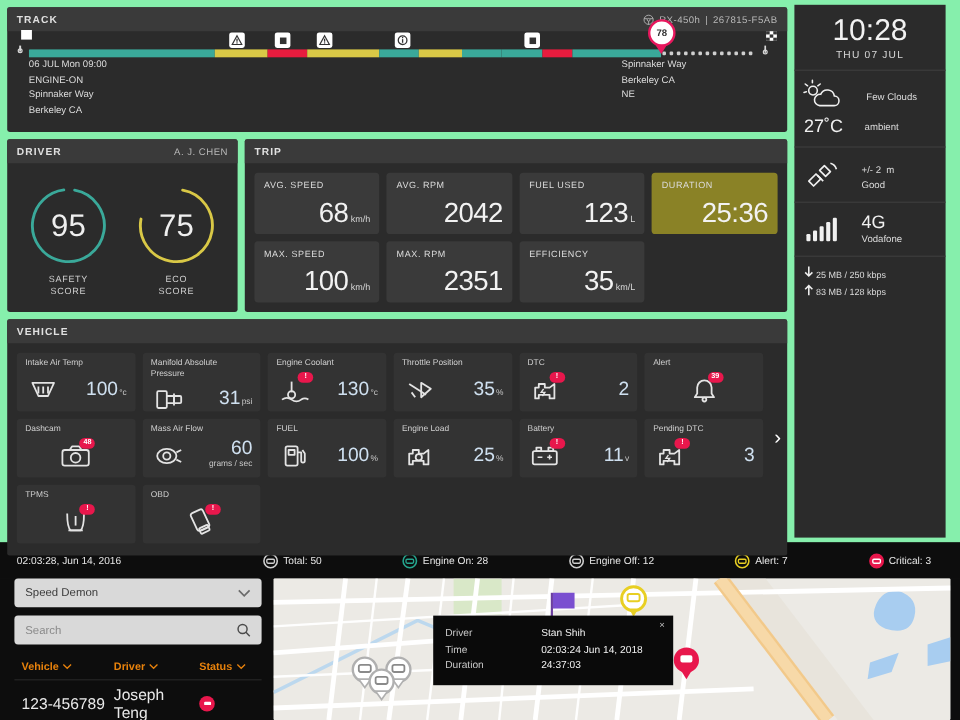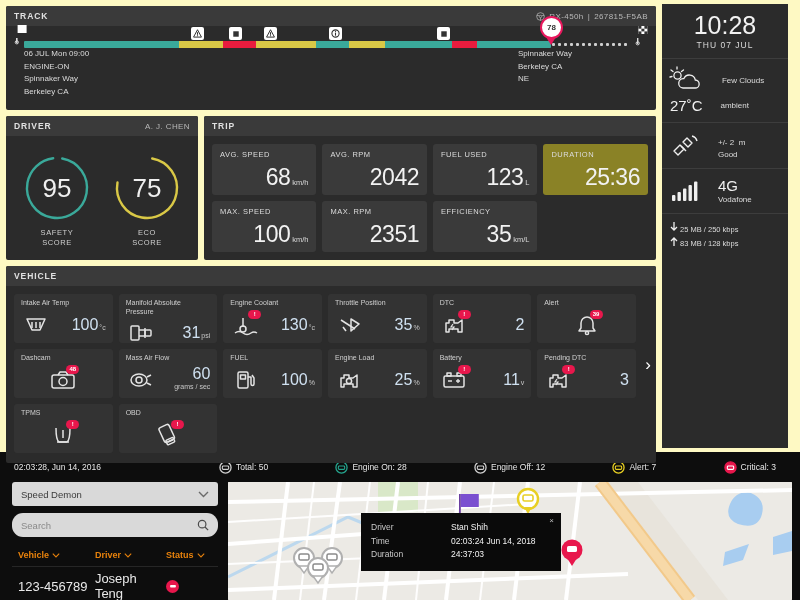--- a/index.html
+++ b/index.html
@@ -1,21 +1,21 @@
 <!DOCTYPE html>
 <html><head>
 <meta charset="utf-8">
 <style>
   html,body{margin:0;padding:0;background:#1a1a1a;}
   body{width:800px;height:600px;overflow:hidden;
        font-family:"Liberation Sans","DejaVu Sans",sans-serif;color:#e8e8e8;}
   .app{position:relative;width:800px;height:600px;background:#161616;}
 
   
-  .top{display:flex;height:452px;background:#fef9c3;padding:0;box-sizing:border-box;}
+  .top{display:flex;height:452px;background:#86efac;padding:0;box-sizing:border-box;}
   .topleft{width:672px;box-sizing:border-box;padding:6px 6px 0 6px;}
   .rail{width:128px;box-sizing:border-box;background:#2b2b2b;margin:4px 12px 4px 0;
         display:flex;flex-direction:column;align-items:stretch;}
 
   .panel{background:#2b2b2b;border-radius:2px;margin-bottom:6px;}
   .panel-head{height:20px;background:#3a3a3a;display:flex;align-items:center;
               justify-content:space-between;padding:0 8px;border-radius:2px 2px 0 0;}
   .panel-title{font-size:8.5px;font-weight:bold;letter-spacing:.9px;color:#e0e0e0;}
   .panel-right{font-size:8px;color:#b8b8b8;letter-spacing:.4px;display:flex;
                align-items:center;gap:4px;}
@@ -90,21 +90,21 @@
 
   
   .statusbar{height:30px;background:#0d0d0d;display:flex;align-items:center;padding:0 14px;
              gap:0;box-sizing:border-box;}
   .sb-time{font-size:8.5px;color:#e6e6e6;width:205px;}
   .sb-item{display:flex;align-items:center;gap:4px;font-size:8.5px;color:#e6e6e6;}
   .bottom{display:flex;height:118px;background:#0d0d0d;padding:0 0 0 0;box-sizing:border-box;}
   .blist{width:228px;padding:0 10px 0 12px;box-sizing:border-box;}
   .sel,.srch{height:24px;background:#d9d9d9;border-radius:3px;display:flex;align-items:center;
              justify-content:space-between;padding:0 9px;margin-bottom:7px;color:#3a3a3a;font-size:9.5px;}
-  .srch{background:#d9d9d9;color:#8a8a8a;border-radius:11px;}
+  .srch{background:#d9d9d9;color:#8a8a8a;}
   .thead{display:flex;padding:6px 2px 6px 6px;}
   .thead span{font-size:9px;color:#e8820c;font-weight:bold;display:flex;align-items:center;gap:3px;}
   .c1{width:80px;}.c2{width:74px;}.c3{width:52px;}
   .trow{display:flex;align-items:center;padding:4px 2px 4px 6px;border-top:1px solid #262626;}
   .trow span{font-size:13px;color:#e9e9e9;}
   .dot{width:13px;height:13px;border-radius:50%;background:#e8174c;display:flex;
        align-items:center;justify-content:center;}
   .map{flex:1;position:relative;overflow:hidden;background:#eceae5;margin-right:8px;border-radius:1px;}
   .popup{position:absolute;left:133px;top:31px;width:200px;background:#0a0a0a;padding:8px 10px 9px;
          box-sizing:border-box;}

